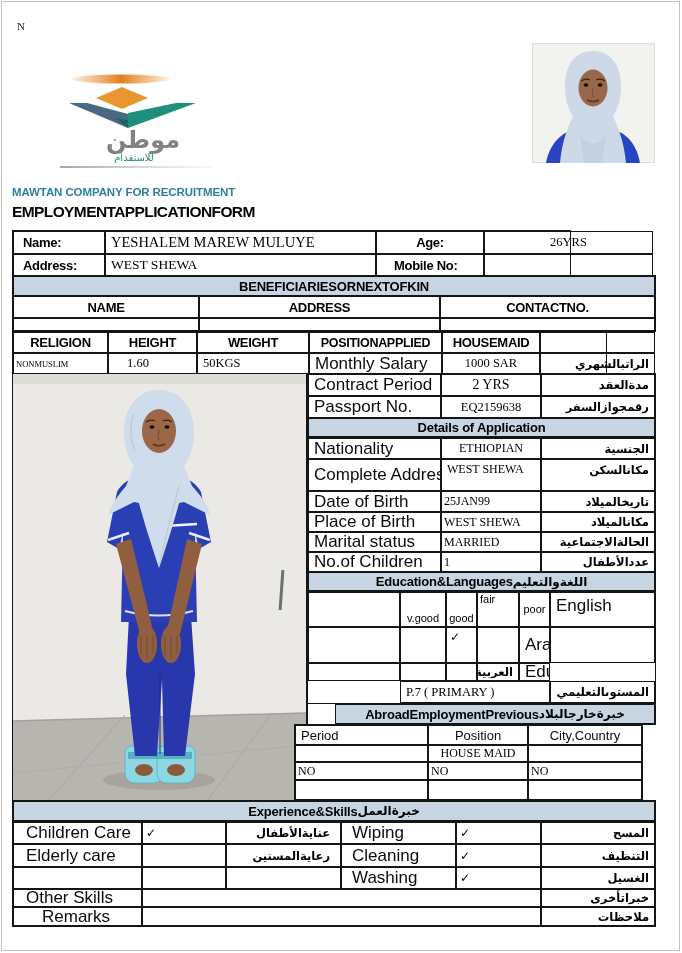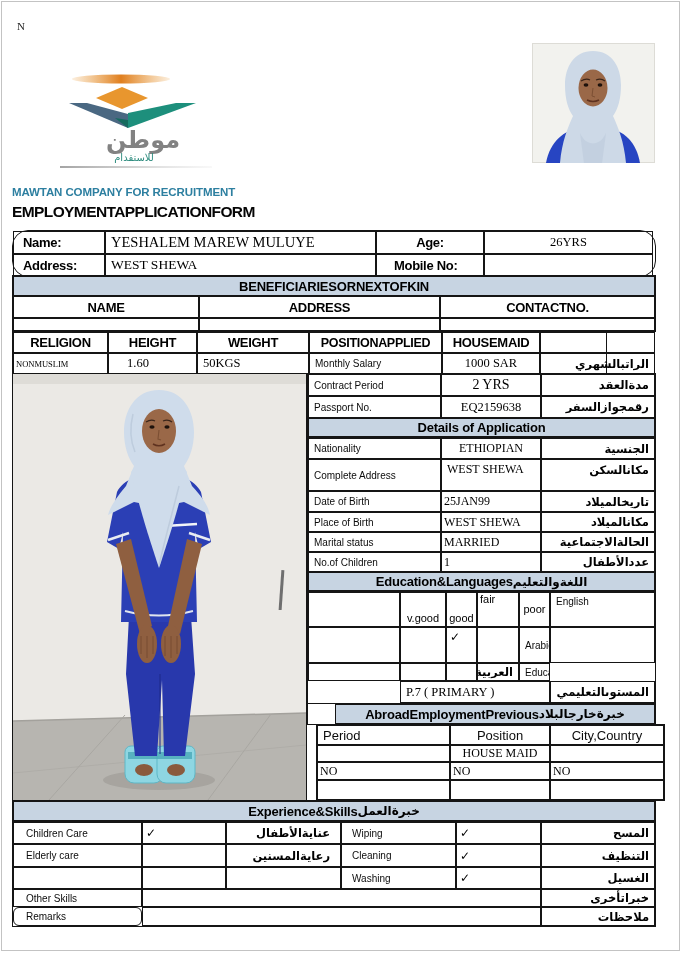--- a/index.html
+++ b/index.html
@@ -4,21 +4,21 @@
 <style>
   * { box-sizing: border-box; margin: 0; padding: 0; }
   html,body { width: 682px; height: 953px; background:#ffffff; overflow:hidden;
               font-family:"Liberation Sans",sans-serif; position:relative; }
   .abs { position:absolute; }
   .pageborder { left:1px; top:1px; width:679px; height:950px; border:1px solid #c3c3c3; pointer-events:none; }
   .grid { display:grid; border:1px solid #151515; background:#fff; }
   .c { border:1px solid #151515; display:flex; align-items:center; overflow:hidden; white-space:nowrap; }
   .lbl  { font-weight:bold; font-size:13px; letter-spacing:-0.3px; padding-left:9px; }
   .lblc { font-weight:bold; font-size:13px; letter-spacing:-0.3px; justify-content:center; padding-left:0; }
-  .flbl { font-size:10px; padding-left:5px; color:#0b0b0b; }
+  .flbl { font-size:17px; padding-left:5px; color:#0b0b0b; }
   .val  { font-family:"Liberation Serif","DejaVu Serif",serif; font-size:13.5px; padding-left:5px; }
   .valc { justify-content:center; padding-left:0; }
   .ar   { font-family:"DejaVu Sans",sans-serif; direction:rtl; text-align:right; justify-content:flex-start;
           padding-right:5px; font-size:11.5px; }
   .arb  { font-weight:bold; }
   .sec  { background:#c7d4e2; font-weight:bold; font-size:13px; justify-content:center; letter-spacing:-0.2px; }
   .sec .ttl-ar { font-family:"DejaVu Sans",sans-serif; font-size:12px; font-weight:bold; direction:rtl; }
   .tiny { font-family:"Liberation Serif",serif; font-size:8.5px; padding-left:2px; }
   .chk  { font-family:"DejaVu Sans",sans-serif; font-size:12px; padding-left:3px; }
   .chkc { justify-content:center; padding-left:0; }
@@ -72,21 +72,21 @@
     <ellipse cx="54" cy="42" rx="2.4" ry="1.7" fill="#1e120c"></ellipse>
     <ellipse cx="68" cy="42" rx="2.4" ry="1.7" fill="#1e120c"></ellipse>
     <path d="M61,45 l-1,8 l3,1" stroke="#7c4f33" stroke-width="1" fill="none"></path>
     <path d="M55,57 q6,3 12,0" stroke="#5f321f" stroke-width="1.4" fill="none"></path>
   </svg>
 </div>
 
 <div class="abs company" style="left:12px; top:186px; color:#2d7fa0;">MAWTAN COMPANY FOR RECRUITMENT</div>
 <div class="abs formtitle" style="left:12px; top:203px;">EMPLOYMENTAPPLICATIONFORM</div>
 
-<div class="abs grid" style="left:12px; top:230px; width:644px; grid-template-columns:92px 271px 108px 169px; grid-template-rows:23px 22px;border-radius:16px;">
+<div class="abs grid" style="left:12px; top:230px; width:559px; grid-template-columns:92px 271px 108px 169px; grid-template-rows:23px 22px;">
   <div class="c lbl">Name:</div>
   <div class="c val" style="font-size:14.5px;text-align:right;">YESHALEM MAREW MULUYE</div>
   <div class="c lblc">Age:</div>
   <div class="c val valc" style="font-size:12.5px;">26YRS</div>
   <div class="c lbl">Address:</div>
   <div class="c val">WEST SHEWA</div>
   <div class="c lbl" style="padding-left:17px;">Mobile No:</div>
   <div class="c val"></div>
 </div>
 
@@ -232,21 +232,21 @@
   <div class="c ar arb">المستوىالتعليمي</div>
 </div>
 
 <div class="abs grid" style="left:307px; top:703px; width:349px; grid-template-rows:20px;padding-left:27px;">
   <div class="c sec">
     <span>AbroadEmploymentPrevious</span>
       <span class="ttl-ar">خبرةخارجالبلاد</span>
   </div>
 </div>
 
-<div class="abs grid" style="left:316px; top:724px; width:349px; grid-template-columns:133px 100px 114px; grid-template-rows:20px 17px 18px 20px;">
+<div class="abs grid" style="left:294px; top:724px; width:349px; grid-template-columns:133px 100px 114px; grid-template-rows:20px 17px 18px 20px;">
   <div class="c flbl" style="font-size:13px;">Period</div>
   <div class="c flbl valc" style="font-size:13px; justify-content:center; padding-left:0;">Position</div>
   <div class="c flbl valc" style="font-size:13px; justify-content:center; padding-left:0;">City,Country</div>
   <div class="c"></div>
   <div class="c val valc" style="font-size:12px;">HOUSE MAID</div>
   <div class="c"></div>
   <div class="c val" style="font-size:12px; padding-left:2px;">NO</div>
   <div class="c val" style="font-size:12px; padding-left:2px;">NO</div>
   <div class="c val" style="font-size:12px; padding-left:2px;">NO</div>
   <div class="c"></div>
@@ -280,16 +280,16 @@
   <div class="c chk"></div>
   <div class="c ar"></div>
   <div class="c flbl" style="padding-left:10px;">Washing</div>
   <div class="c chk">✓</div>
   <div class="c ar arb">الغسيل</div>
 
   <div class="c flbl" style="padding-left:12px;">Other Skills</div>
   <div class="c" style="grid-column:2/6;"></div>
   <div class="c ar arb">خبراتأخرى</div>
 
-  <div class="c flbl" style="padding-left:12px;border-radius:6px;">Remarks</div>
+  <div class="c flbl" style="padding-left:28px;">Remarks</div>
   <div class="c" style="grid-column:2/6;"></div>
   <div class="c ar arb">ملاحظات</div>
 </div>
 
 </body></html>

